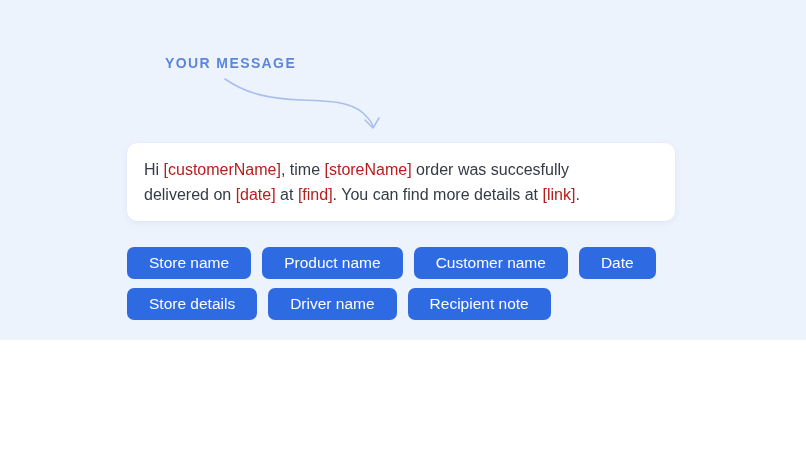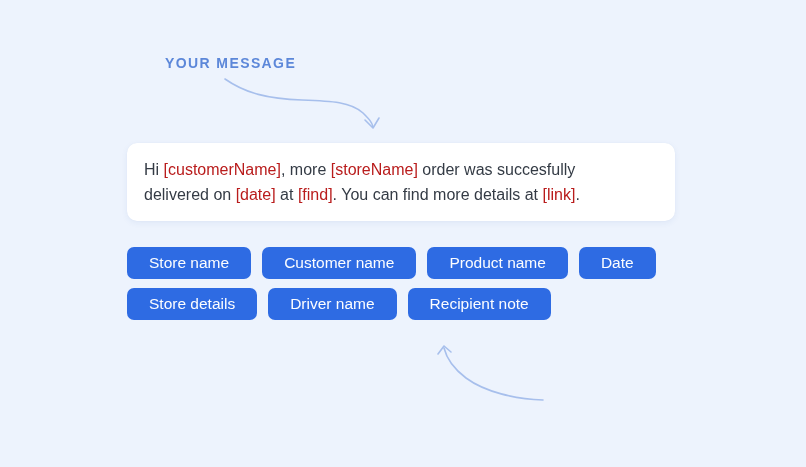--- a/index.html
+++ b/index.html
@@ -3,21 +3,21 @@
 <meta charset="utf-8">
 <style>
   html, body {
     margin: 0;
     padding: 0;
     font-family: "Liberation Sans", sans-serif;
   }
   .canvas {
     position: relative;
     width: 806px;
-    height: 467px;
+    height: 340px;
     background: #edf3fd;
     overflow: hidden;
   }
   .anno-label {
     position: absolute;
     color: #5c87d9;
     font-size: 14px;
     font-weight: 700;
     letter-spacing: 1.4px;
   }
@@ -82,28 +82,28 @@
 <div class="canvas">
 
   <div class="anno-label top">YOUR MESSAGE</div>
 
   <svg class="arrow-svg top" width="180" height="70" viewBox="0 0 180 70">
     <path d="M15,9 C35,23 58,29 92,30 C122,31 141,32 153,43 C159,49 162,52 163,57"></path>
     <path d="M155,50 L163,58 L169,48"></path>
   </svg>
 
   <div class="message-card">
-    <p class="message-text"><span class="plain">Hi </span><span class="token">[customerName]</span><span class="plain">, more </span><span class="token">[storeName]</span><span class="plain"> order was succesfully
+    <p class="message-text"><span class="plain">Hi </span><span class="token">[customerName]</span><span class="plain">, time </span><span class="token">[storeName]</span><span class="plain"> order was succesfully
 delivered on </span><span class="token">[date]</span><span class="plain"> at </span><span class="token">[find]</span><span class="plain">. You can find more details at </span><span class="token">[link]</span><span class="plain">.</span></p>
   </div>
 
   <div class="tags">
       <button class="tag-btn">Store name</button>
+      <button class="tag-btn">Product name</button>
       <button class="tag-btn">Customer name</button>
-      <button class="tag-btn">Product name</button>
       <button class="tag-btn">Date</button>
       <button class="tag-btn">Store details</button>
       <button class="tag-btn">Driver name</button>
       <button class="tag-btn">Recipient note</button>
     </div>
 
   <svg class="arrow-svg bottom" width="130" height="75" viewBox="0 0 130 75">
     <path d="M113,65 C85,64 55,57 36,43 C24,34 17,25 14,13"></path>
     <path d="M8,19 L14,11 L21,17"></path>
   </svg>

